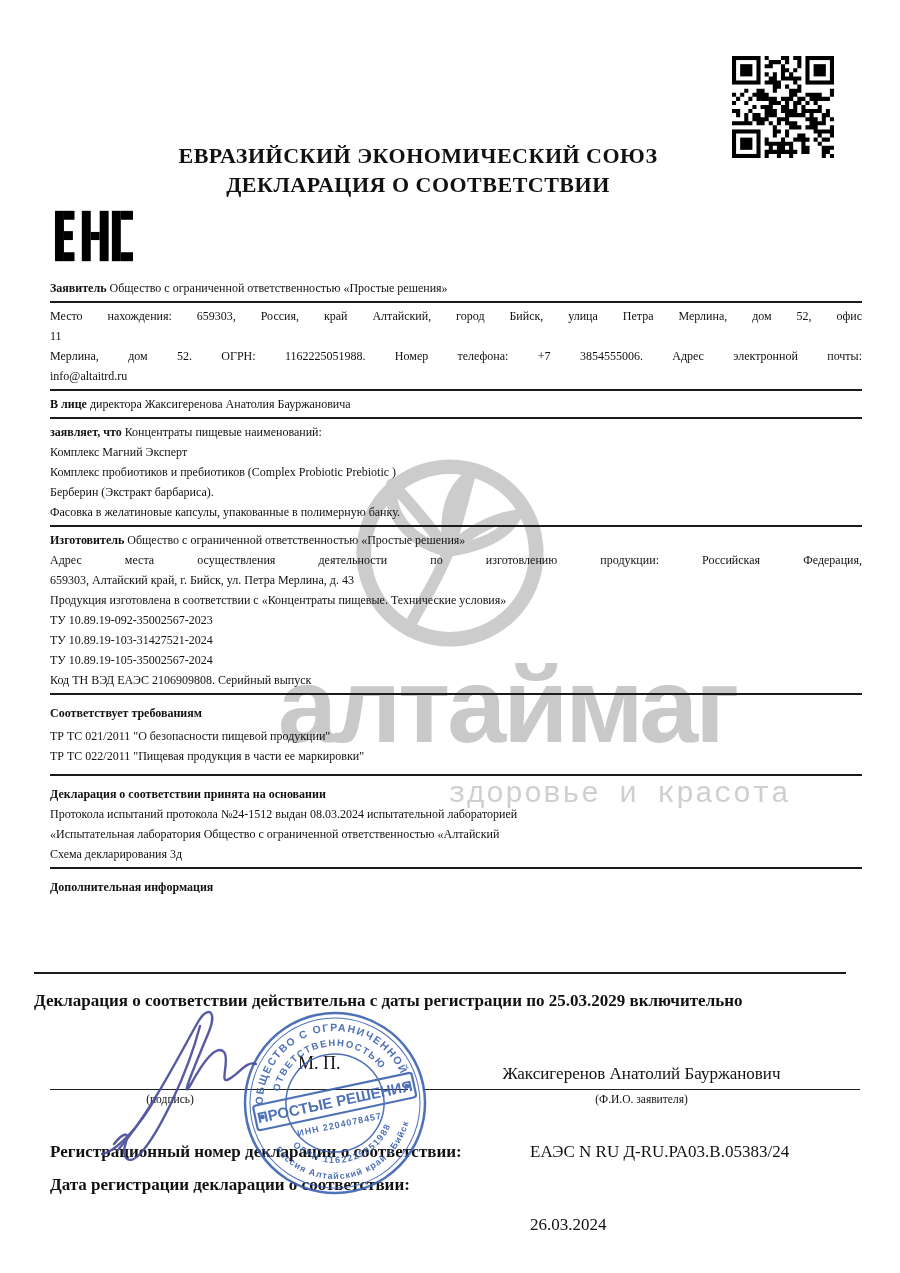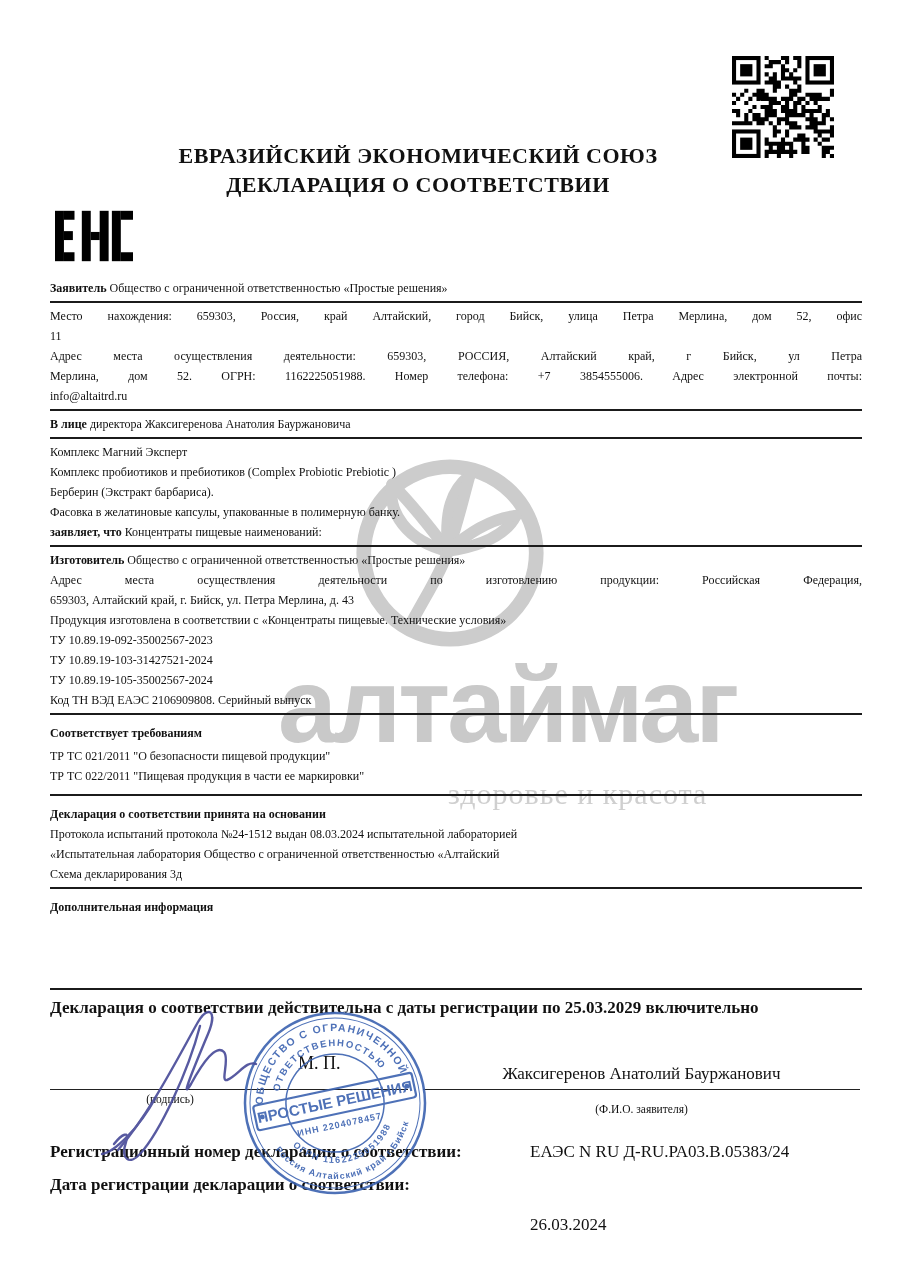--- a/index.html
+++ b/index.html
@@ -10,21 +10,21 @@
   
   .wm{position:absolute;inset:0;z-index:0;}
   .wm-globe{position:absolute;left:352px;top:455px;}
   .wm-brand{
     position:absolute;left:278px;top:652px;
     font-family:"Liberation Sans", sans-serif;font-weight:bold;
     font-size:106px;line-height:1;letter-spacing:-3px;color:#c9c9c9;
   }
   .wm-tag{
     position:absolute;left:448px;top:779px;
-    font-family:Liberation Serif, serif;font-size:30px;line-height:1;
+    font-family:Liberation Mono, monospace;font-size:30px;line-height:1;
     letter-spacing:1px;color:#cfcfcf;
   }
   
   .qr{position:absolute;left:732px;top:56px;width:102px;height:102px;z-index:2;}
   .eac{position:absolute;left:55px;top:205px;width:78px;height:62px;z-index:2;}
   .title{
     position:absolute;left:0;top:141px;width:836px;text-align:center;z-index:1;
     font-weight:bold;font-size:22px;line-height:29px;letter-spacing:.5px;
   }
   
@@ -34,33 +34,33 @@
   }
   .flow div{min-height:20px;}
   .sep{border:0;border-top:2px solid #1b1b1b;margin:3px 0;}
   .sep.mt8{margin-top:8px;}
   .bold{font-weight:bold;margin-top:8px;}
   .plines > div{text-align:justify;text-align-last:justify;}
   .plines > div:last-child{text-align-last:left;}
   .regs{margin-top:3px;}
   
   .validity{
-    position:absolute;left:50px;top:972px;width:812px;z-index:1;
-    border-top:2px solid #1b1b1b;padding-top:7px;
-    font-weight:bold;font-size:17px;line-height:21px;margin-top:16px;
+    position:absolute;left:34px;top:972px;width:812px;z-index:1;
+    border-top:2px solid #1b1b1b;padding-top:16px;
+    font-weight:bold;font-size:17px;line-height:21px;
   }
   
   .mp{position:absolute;left:298px;top:1053px;font-size:18px;z-index:1;}
   .stamp{position:absolute;left:240px;top:1008px;width:190px;height:190px;z-index:3;opacity:.9;}
   .signature{position:absolute;left:96px;top:1002px;width:270px;height:165px;z-index:4;}
   .sig-line-left{position:absolute;left:50px;top:1089px;width:358px;border-top:1.5px solid #222;z-index:1;}
   .sig-label{position:absolute;left:50px;top:1093px;width:240px;text-align:center;font-size:11.5px;z-index:1;}
   .fio-name{position:absolute;left:423px;top:1064px;width:437px;text-align:center;font-size:17px;z-index:1;}
   .fio-line{position:absolute;left:423px;top:1089px;width:437px;border-top:1.5px solid #222;z-index:1;}
-  .fio-label{position:absolute;left:423px;top:1093px;width:437px;text-align:center;font-size:11.5px;z-index:1;margin-top:10px;}
+  .fio-label{position:absolute;left:423px;top:1093px;width:437px;text-align:center;font-size:11.5px;z-index:1;}
   
   .reg-label-1{position:absolute;left:50px;top:1142px;font-weight:bold;font-size:17px;z-index:1;}
   .reg-value-1{position:absolute;left:530px;top:1142px;font-size:17px;z-index:1;}
   .reg-label-2{position:absolute;left:50px;top:1175px;font-weight:bold;font-size:17px;z-index:1;}
   .reg-value-2{position:absolute;left:530px;top:1175px;font-size:17px;z-index:1;margin-top:40px;}
 </style>
 </head>
 <body>
 
 <div class="page">
@@ -111,34 +111,33 @@
   </div>
 
   <div class="flow">
     <div><b>Заявитель</b> <span>Общество с ограниченной ответственностью «Простые решения»</span></div>
     <hr class="sep">
     <div class="plines">
         <div>Место нахождения: 659303, Россия, край Алтайский, город Бийск, улица Петра Мерлина, дом 52, офис</div>
         <div>11</div>
       </div>
     <div class="plines">
-        <div>Адрес места осуществления деятельности: 659303, РОССИЯ, Алтайский край, г Бийск, ул Петра</div>
         <div>Мерлина, дом 52. ОГРН: 1162225051988. Номер телефона: +7 3854555006. Адрес электронной почты:</div>
         <div>info@altaitrd.ru</div>
       </div>
     <hr class="sep">
     <div><b>В лице</b> <span>директора Жаксигеренова Анатолия Бауржановича</span></div>
     <hr class="sep">
+    <div><b>заявляет, что</b> <span>Концентраты пищевые наименований:</span></div>
     <div>
         <div>Комплекс Магний Эксперт</div>
         <div>Комплекс пробиотиков и пребиотиков (Complex Probiotic Prebiotic )</div>
         <div>Берберин (Экстракт барбариса).</div>
         <div>Фасовка в желатиновые капсулы, упакованные в полимерную банку.</div>
       </div>
-    <div><b>заявляет, что</b> <span>Концентраты пищевые наименований:</span></div>
     <hr class="sep">
     <div><b>Изготовитель</b> <span>Общество с ограниченной ответственностью «Простые решения»</span></div>
     <div class="plines">
         <div>Адрес места осуществления деятельности по изготовлению продукции: Российская Федерация,</div>
         <div>659303, Алтайский край, г. Бийск, ул. Петра Мерлина, д. 43</div>
       </div>
     <div>Продукция изготовлена в соответствии с «Концентраты пищевые. Технические условия»</div>
     <div>
         <div>ТУ 10.89.19-092-35002567-2023</div>
         <div>ТУ 10.89.19-103-31427521-2024</div>

